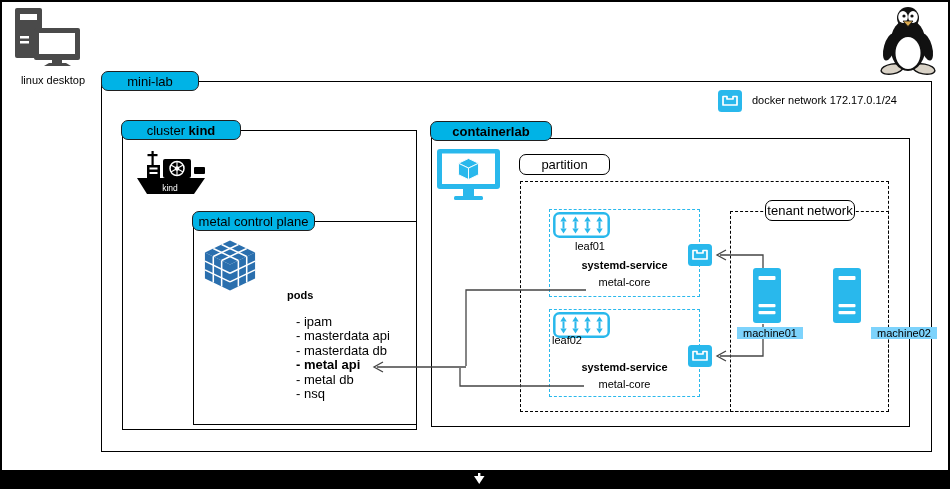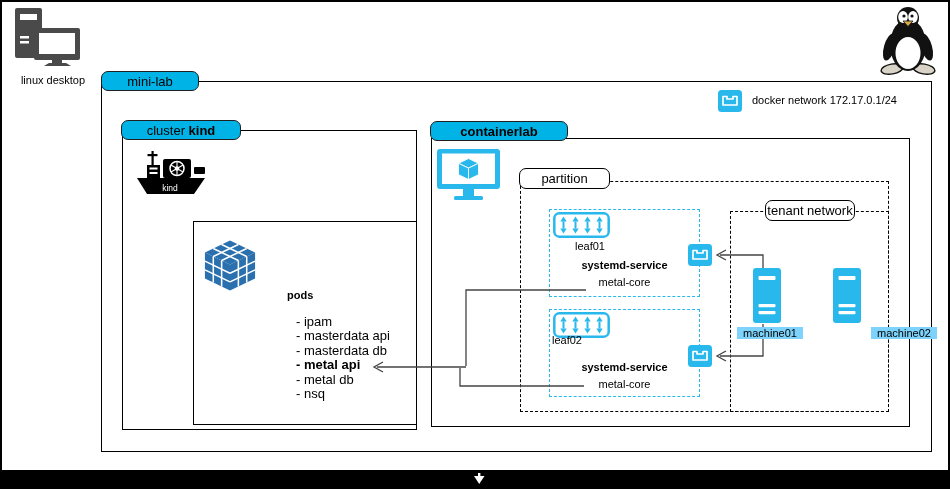--- a/index.html
+++ b/index.html
@@ -174,45 +174,46 @@
 
   <div class="box thin" style="left:122px;top:130px;width:295px;height:300px;"></div>
   <div class="clabel" style="left:121px;top:120px;width:120px;"><span>cluster </span><span class="bold">kind</span></div>
   <span class="icon" style="left:137px;top:147px;">
     <svg width="70" height="50">
         <use href="#sym-ship"></use>
       </svg>
   </span>
 
   <div class="box thin" style="left:193px;top:221px;width:224px;height:204px;"></div>
+  <div class="clabel" style="left:192px;top:211px;width:123px;">metal control plane</div>
   <span class="icon" style="left:203px;top:239px;">
     <svg width="54" height="53">
         <use href="#sym-cube"></use>
       </svg>
   </span>
   <div class="txt bold" style="left:287px;top:289px;">pods</div>
   <div class="abs" id="pods-list" style="left:296px;top:315px;z-index:3;">
     <div>- ipam</div>
     <div>- masterdata api</div>
     <div>- masterdata db</div>
     <div class="bold">- metal api</div>
     <div>- metal db</div>
     <div>- nsq</div>
   </div>
 
   <div class="box thin" style="left:431px;top:138px;width:479px;height:289px;"></div>
-  <div class="clabel bold" style="left:430px;top:121px;width:138px;">containerlab</div>
+  <div class="clabel bold" style="left:430px;top:121px;width:122px;">containerlab</div>
   <span class="icon" style="left:437px;top:149px;">
     <svg width="63" height="51">
         <use href="#sym-monitor"></use>
       </svg>
   </span>
 
   <div class="dashb" style="left:520px;top:181px;width:369px;height:231px;"></div>
-  <div class="pill" style="left:519px;top:168px;width:91px;">partition</div>
+  <div class="pill" style="left:519px;top:154px;width:91px;">partition</div>
 
   <div class="dashb" style="left:730px;top:211px;width:159px;height:201px;"></div>
   <div class="pill" style="left:765px;top:200px;width:90px;">tenant network</div>
 
   <div class="dashc" style="left:549px;top:209px;width:151px;height:88px;"></div>
   <span class="icon" style="left:553px;top:212px;">
     <svg width="57" height="26">
         <use href="#sym-switch"></use>
       </svg>
   </span>

